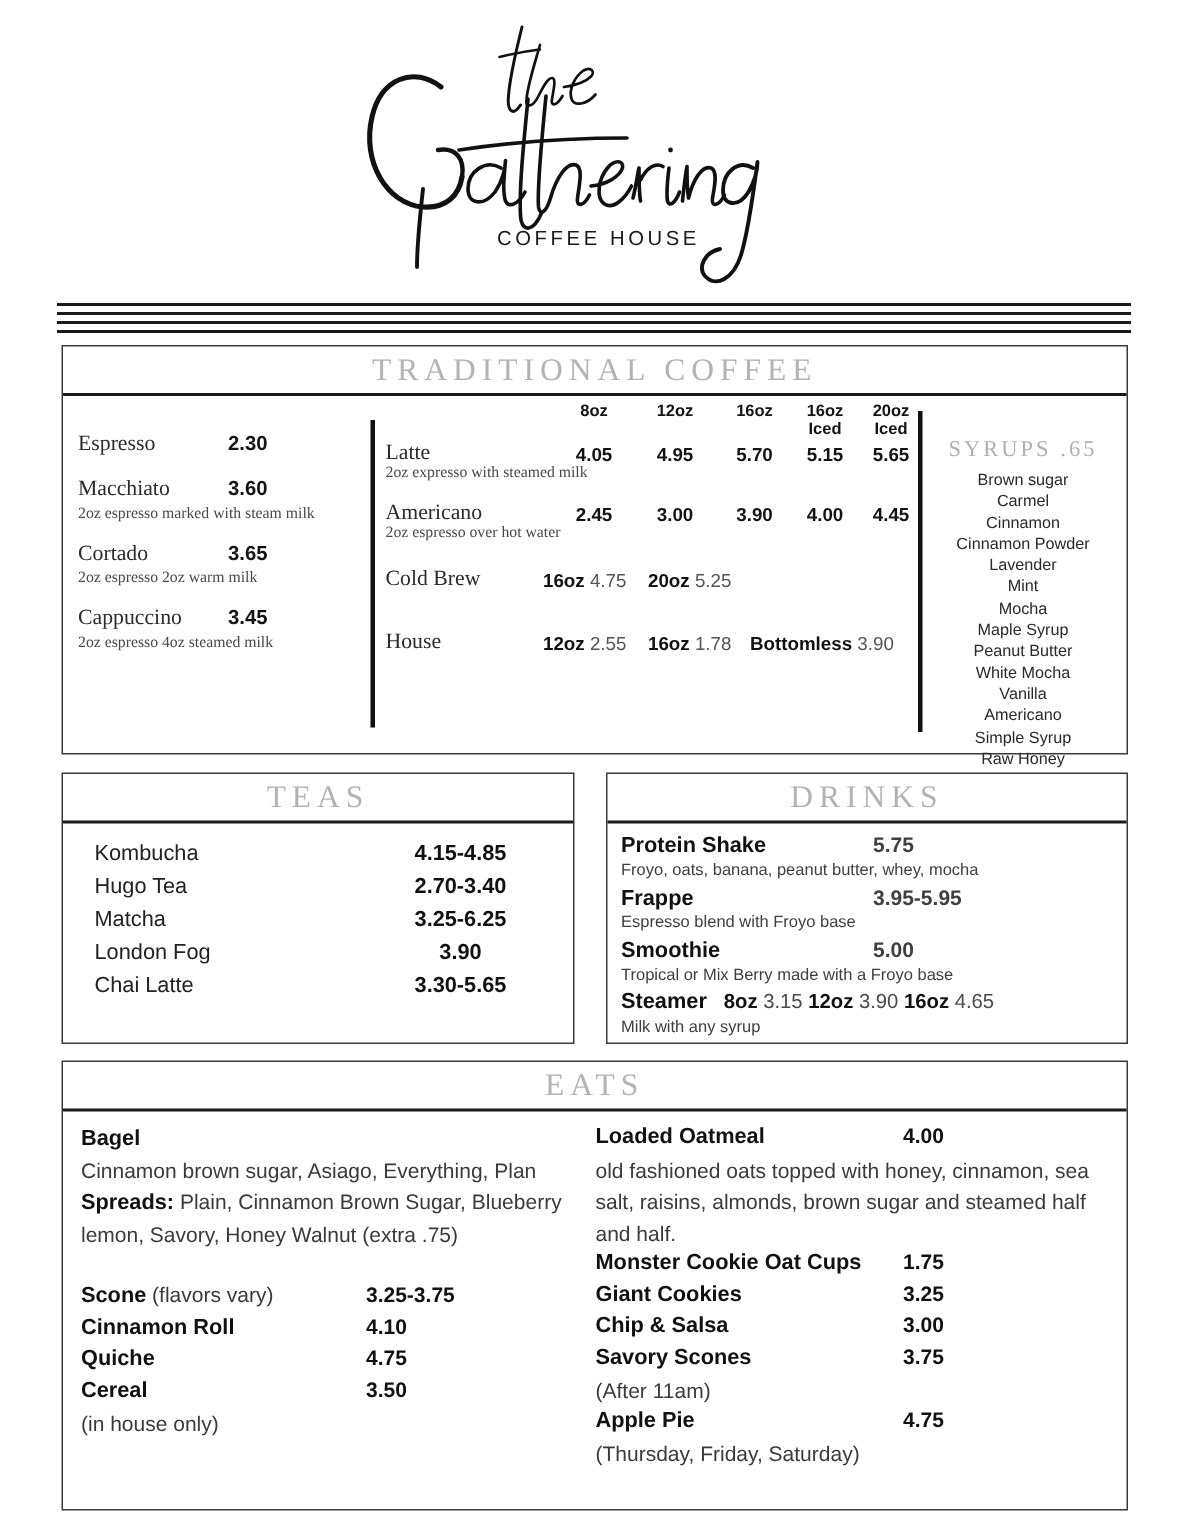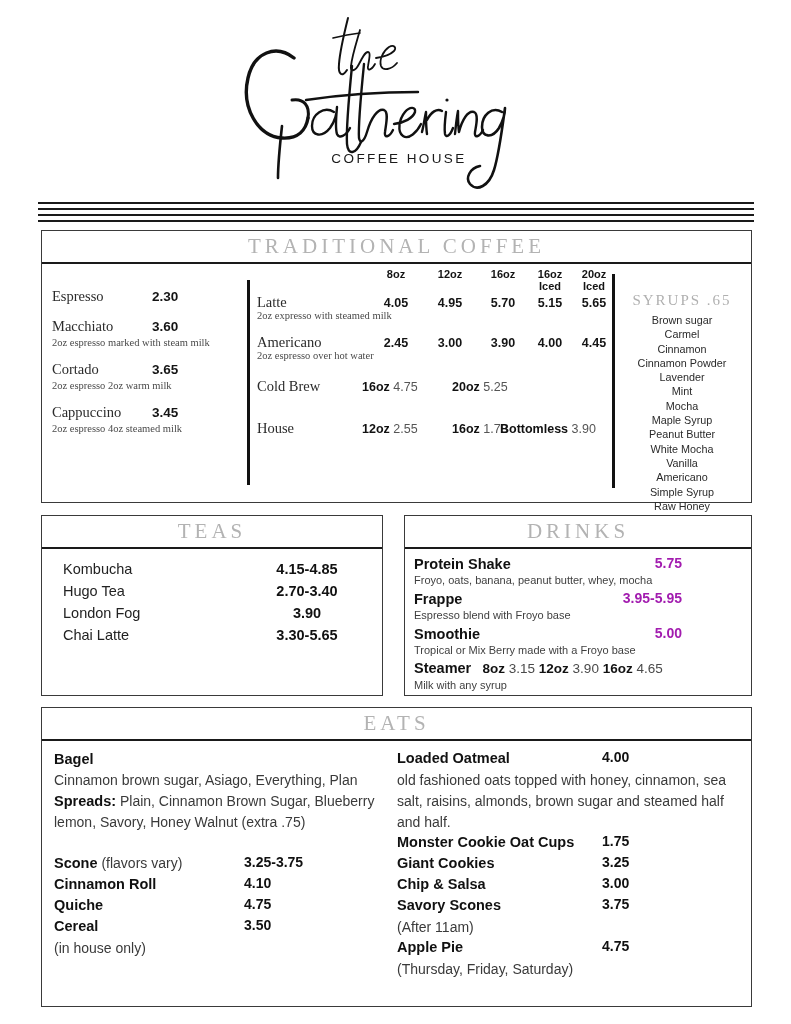--- a/index.html
+++ b/index.html
@@ -156,21 +156,21 @@
     color: #2b2b2b;
   }
   .sizeprice {
     position: absolute; top: 3px;
     font-size: 12.5px;
     white-space: nowrap;
   }
   .sizeprice b { font-weight: bold; color: #111; }
   .sizeprice i { font-style: normal; color: #555; }
   .sp-a { left: 105px; }
-  .sp-b { left: 175px; margin-left: 20px; }
+  .sp-b { left: 175px; }
   .sp-c { left: 243px; }
 
   
   .syr-col {
     position: absolute;
     left: 580px; top: 4px;
     width: 120px;
     text-align: center;
     margin-top: 24px;
   }
@@ -199,22 +199,22 @@
   .tea-name { width: 190px; padding-left: 21px; color: #222; }
   .tea-price { font-weight: bold; color: #111; width: 108px; text-align: center; }
 
   
   #drinks { left: 404px; top: 515px; width: 348px; height: 181px; }
   .dr-body { padding: 6px 0 0 9px; }
   .dr-row { position: relative; height: 18px; }
   .dr-name { font-size: 14.5px; font-weight: bold; color: #111; }
   .dr-price {
     position: absolute; left: 168px; top: 0;
-    font-size: 14px; font-weight: bold; color: #a21caf;
-    width: 100px; text-align: right;
+    font-size: 14px; font-weight: bold; color: #404040;
+    width: 100px; text-align: left;
   }
   .dr-desc { font-size: 11px; color: #3f3f3f; height: 17px; line-height: 15px; }
   .dr-steam { position: relative; height: 18px; font-size: 13.5px; white-space: nowrap; }
   .dr-steam .stn { font-weight: bold; font-size: 14.5px; color: #111; }
   .dr-steam b { font-weight: bold; color: #111; }
   .dr-steam i { font-style: normal; color: #4a4a4a; }
 
   
   #eats { left: 41px; top: 707px; width: 711px; height: 300px; }
   .eats-cols { display: flex; padding: 8px 0 0 0; }
@@ -412,20 +412,24 @@
   <div class="section-body tea-list">
     <div class="tea-row">
       <span class="tea-name">Kombucha</span>
       <span class="tea-price">4.15-4.85</span>
     </div>
     <div class="tea-row">
       <span class="tea-name">Hugo Tea</span>
       <span class="tea-price">2.70-3.40</span>
     </div>
     <div class="tea-row">
+      <span class="tea-name">Matcha</span>
+      <span class="tea-price">3.25-6.25</span>
+    </div>
+    <div class="tea-row">
       <span class="tea-name">London Fog</span>
       <span class="tea-price">3.90</span>
     </div>
     <div class="tea-row">
       <span class="tea-name">Chai Latte</span>
       <span class="tea-price">3.30-5.65</span>
     </div>
   </div>
 </div>
 

